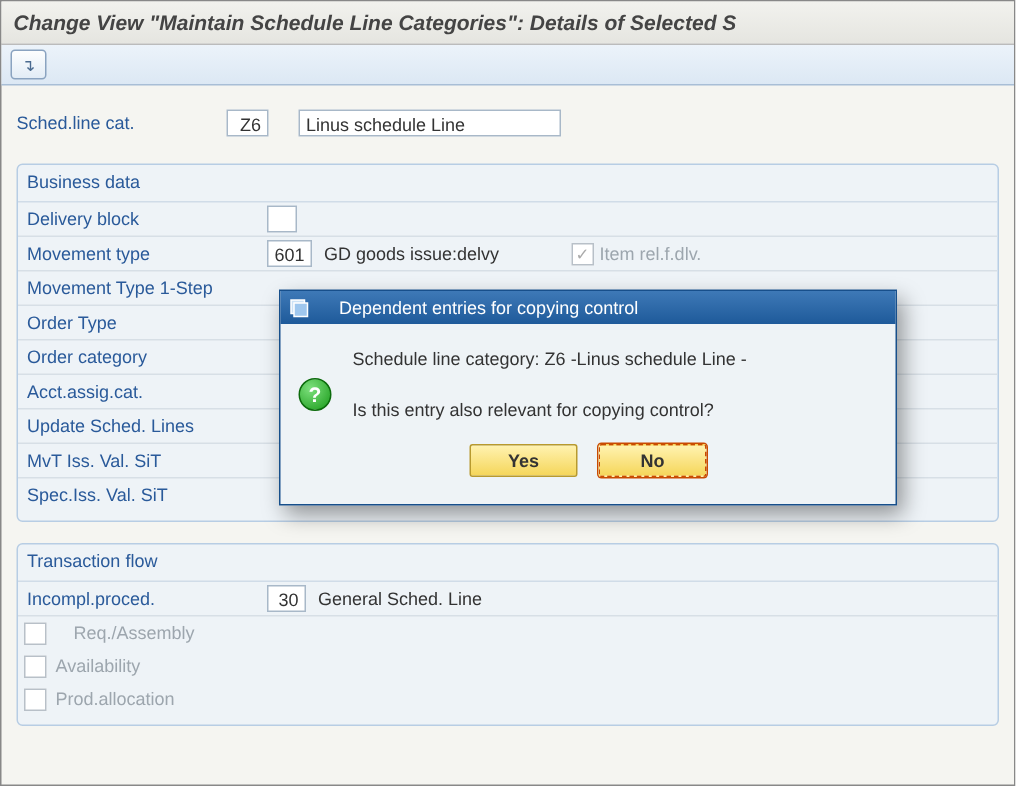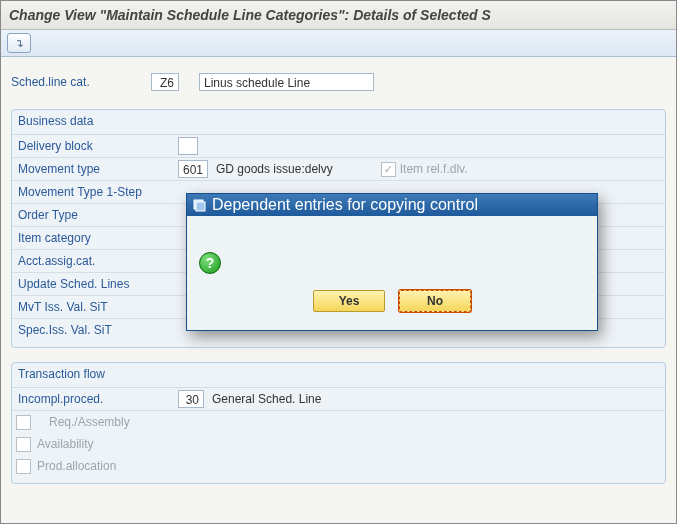--- a/index.html
+++ b/index.html
@@ -130,22 +130,22 @@
     background: #eef3f6;
     z-index: 10;
   }
   .modal .mtitle {
     height: 22px;
     background: linear-gradient(#3e79b7, #1e5a9a);
     color: #fff;
     display: flex;
     align-items: center;
     padding: 0 6px;
-    font-size: 16px;
-    gap: 6px;
+    font-size: 12px;
+    gap: 20px;
   }
   .modal .mbody {
     padding: 14px 12px 10px 12px;
     display: flex;
     gap: 14px;
     align-items: flex-start;
   }
   .modal .micon {
     width: 20px; height: 20px;
     border-radius: 50%;
@@ -229,21 +229,21 @@
         </div>
       </div>
 
       <div class="grow">
         <div class="lcell">Movement Type 1-Step</div>
       </div>
       <div class="grow">
         <div class="lcell">Order Type</div>
       </div>
       <div class="grow">
-        <div class="lcell">Item category</div>
+        <div class="lcell">Order category</div>
       </div>
       <div class="grow">
         <div class="lcell">Acct.assig.cat.</div>
       </div>
       <div class="grow">
         <div class="lcell">Update Sched. Lines</div>
       </div>
       <div class="grow">
         <div class="lcell">MvT Iss. Val. SiT</div>
       </div>
@@ -282,20 +282,24 @@
   <div class="modal">
     <div class="mtitle">
       <svg width="13" height="13" viewBox="0 0 13 13">
         <rect x="1" y="1" width="9" height="9" fill="#cce2f6" stroke="#fff"></rect>
         <rect x="3" y="3" width="9" height="9" fill="#9fc7ee" stroke="#fff"></rect>
       </svg>
       <span>Dependent entries for copying control</span>
     </div>
     <div class="mbody">
       <div class="micon">?</div>
+      <div class="mtext">
+        <div style="margin-bottom:20px;margin-top:2px;">Schedule line category: Z6 -Linus schedule Line -</div>
+        <div>Is this entry also relevant for copying control?</div>
+      </div>
     </div>
     <div class="mbuttons">
       <div class="sapbtn">
           <span>Yes</span>
         </div>
       <div class="sapbtn focus">
           <span>No</span>
         </div>
     </div>
   </div>

